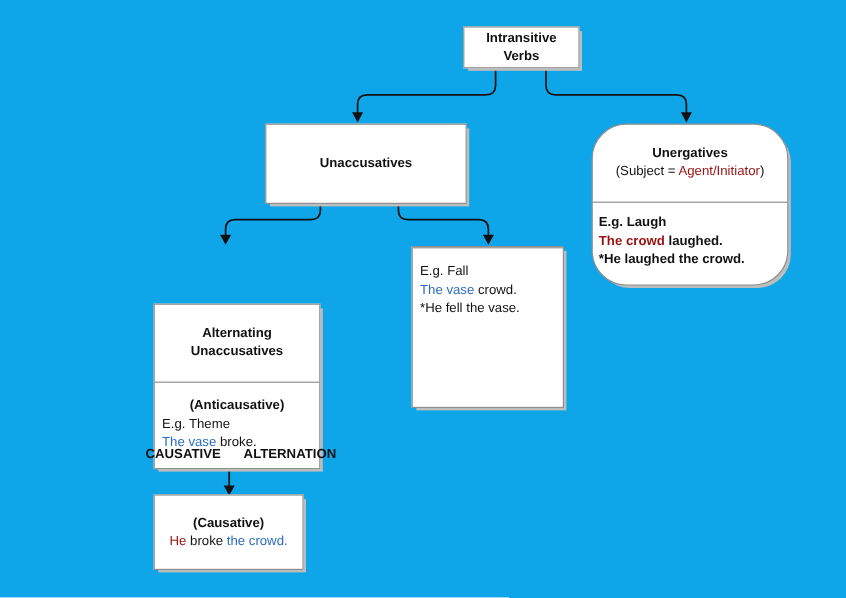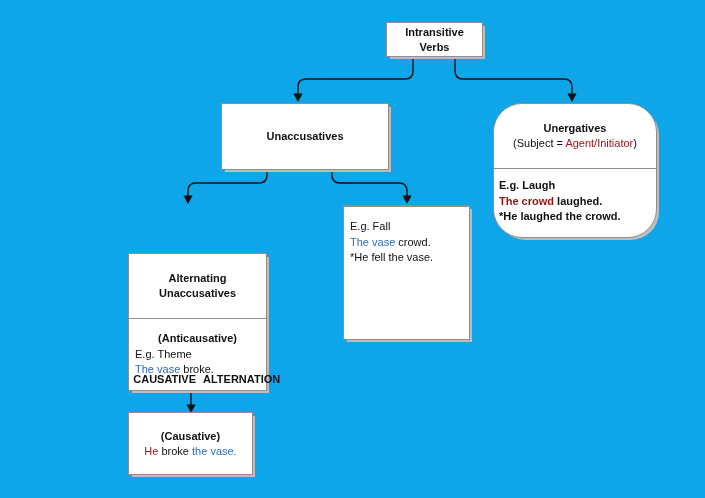--- a/index.html
+++ b/index.html
@@ -67,21 +67,21 @@
   .red  { color: #991111; }
   .alt-label {
     position: absolute;
     font-weight: bold;
     font-size: 11px;
     line-height: 13px;
     color: #111111;
     white-space: nowrap;
   }
   .alt-label.left-lab {
-    left: 106px;
+    left: 94px;
     top: 373px;
     width: 90px;
     text-align: right;
   }
   .alt-label.right-lab {
     left: 203px;
     top: 373px;
   }
 </style>
 </head>
@@ -146,20 +146,20 @@
     <div class="sec body">
       <div>E.g. Fall</div>
       <div><span class="blue">The vase</span><span> crowd.</span></div>
       <div>*He fell the vase.</div>
     </div>
   </div>
 
   <div class="node" style="left:128px; top:412px; width:125px; height:63px;">
     <div class="sec head" style="flex:1;">
       <div class="title">(Causative)</div>
-      <div><span class="red">He</span><span> broke </span><span class="blue">the vase.</span></div>
+      <div><span class="red">He</span><span> broke </span><span class="blue">the crowd.</span></div>
     </div>
   </div>
 
   <div class="alt-label left-lab">CAUSATIVE</div>
   <div class="alt-label right-lab">ALTERNATION</div>
 
 </div>
 
 </body></html>

